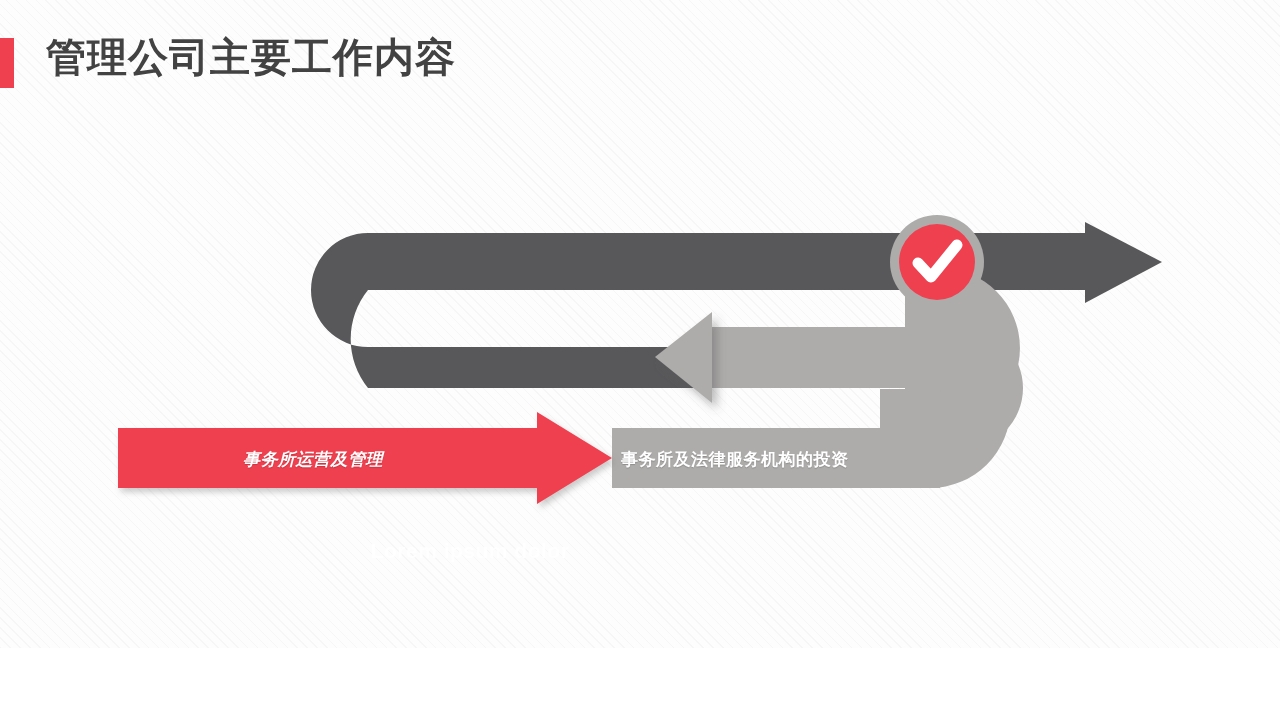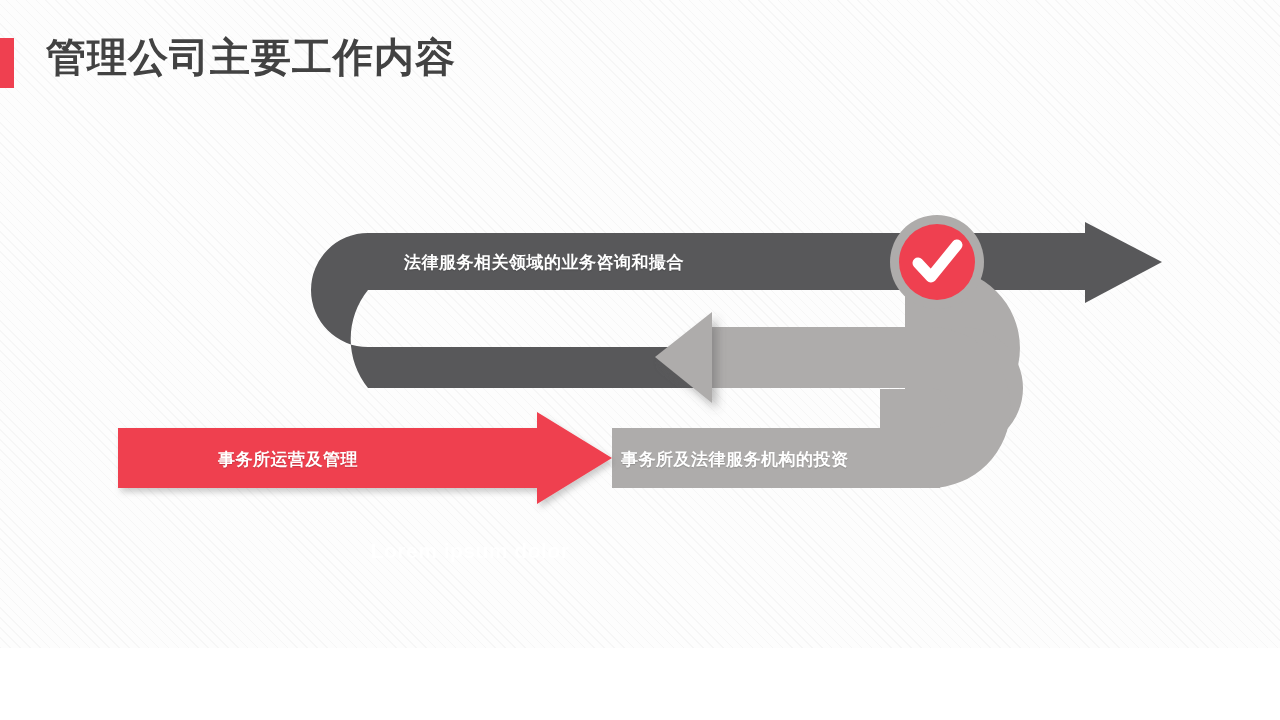--- a/index.html
+++ b/index.html
@@ -71,22 +71,23 @@
     color: #ffffff;
     white-space: nowrap;
     letter-spacing: 0.5px;
     text-shadow: 0 1px 1px rgba(0,0,0,0.18);
   }
   #label-top-band {
     left: 404px;
     top: 251px;
   }
   #label-red-band {
-    left: 218px;
+    left: 243px;
     top: 448px;
+    font-style: italic;
   }
   #label-gray-band {
     left: 621px;
     top: 448px;
   }
 
   #watermark-text {
     position: absolute;
     left: 0px;
     top: 539px;
@@ -184,21 +185,20 @@
       </g>
 
       <g>
         <circle cx="937" cy="262" r="47" fill="#aeacab"></circle>
         <circle cx="937" cy="262" r="38" fill="#ef4050"></circle>
         <path d="M 918 263 L 931 277 L 957 245" stroke="#ffffff" stroke-width="11" stroke-linecap="round" stroke-linejoin="round" fill="none"></path>
       </g>
     </svg>
   </div>
 
-  <div class="band-label" id="label-top-band">法律服务相关领域的业务咨询和撮合</div>
 
   <div class="band-label" id="label-red-band">事务所运营及管理</div>
 
   <div class="band-label" id="label-gray-band">事务所及法律服务机构的投资</div>
 
   <div id="watermark-text">Lorem ipsum dolor</div>
 
 </div>
 
 </body></html>

